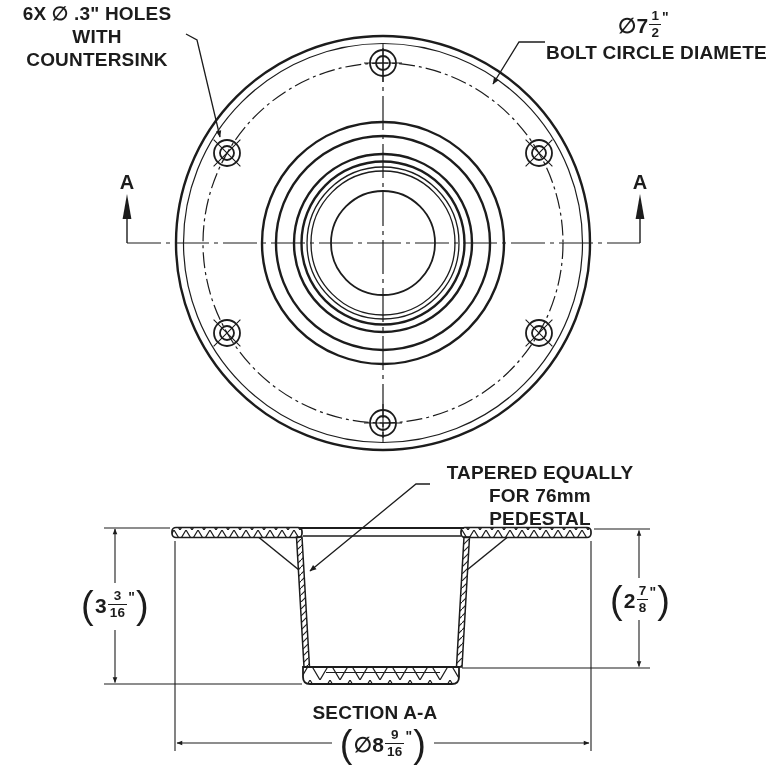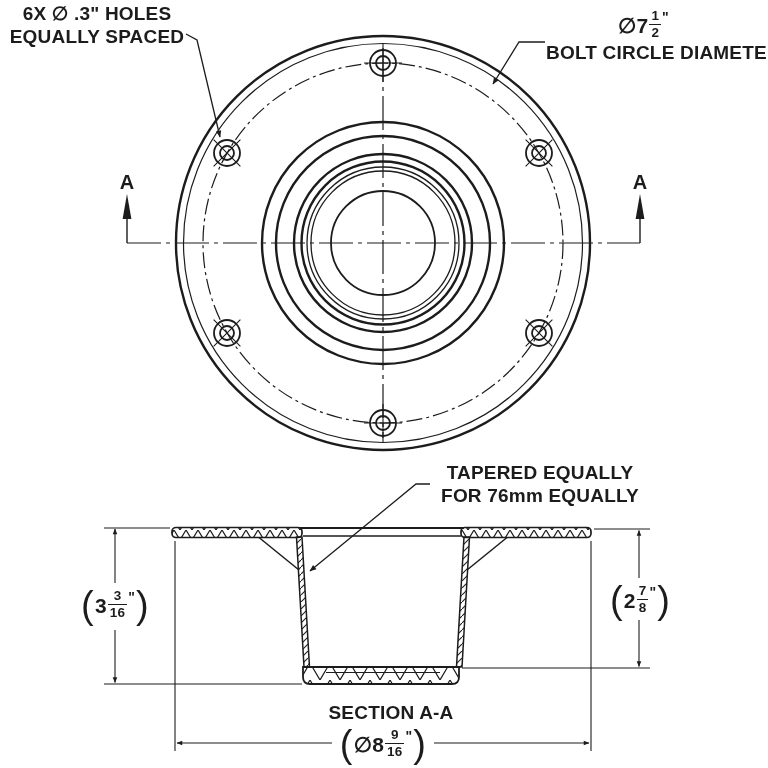--- a/index.html
+++ b/index.html
@@ -145,40 +145,40 @@
         <path d="M175,541 V751"></path>
         <path d="M591,541 V751"></path>
         <path d="M332,743 L177,743" marker-end="url(#ah)"></path>
         <path d="M434,743 L589,743" marker-end="url(#ah)"></path>
       </g>
     </g>
   </svg>
 
   <div class="txt note" style="left:6px;top:2px;width:182px;">
     <div>6X ∅ .3" HOLES</div>
-    <div>EQUALLY SPACED</div>
+    <div>WITH COUNTERSINK</div>
   </div>
 
   <div class="txt dimtext" style="left:618px;top:6px;height:38px;">
     <span class="dpfx">∅7</span>
     <span class="frac">
       <span class="num">1</span>
       <span class="den">2</span>
     </span>
     <span class="unit">"</span>
   </div>
 
   <div class="txt lbl" style="left:546px;top:42px;">BOLT CIRCLE DIAMETER</div>
 
   <div class="txt sec-marker" style="left:114px;top:171px;">A</div>
   <div class="txt sec-marker" style="left:627px;top:171px;">A</div>
 
   <div class="txt note" style="left:436px;top:461px;width:208px;">
     <div>TAPERED EQUALLY</div>
-    <div>FOR 76mm EQUALLY</div>
+    <div>FOR 76mm PEDESTAL</div>
   </div>
 
   <div class="txt dimtext" style="left:57px;top:580px;width:116px;height:50px;">
     <span class="paren">(</span>
     <span class="whole">3</span>
     <span class="frac">
       <span class="num">3</span>
       <span class="den">16</span>
     </span>
     <span class="unit">"</span>
@@ -189,21 +189,21 @@
     <span class="paren">(</span>
     <span class="whole">2</span>
     <span class="frac">
       <span class="num">7</span>
       <span class="den">8</span>
     </span>
     <span class="unit">"</span>
     <span class="paren">)</span>
   </div>
 
-  <div class="txt note" style="left:308px;top:701px;width:166px;">SECTION A-A</div>
+  <div class="txt note" style="left:292px;top:701px;width:166px;">SECTION A-A</div>
 
   <div class="txt dimtext" style="left:313px;top:719px;width:140px;height:50px;">
     <span class="paren">(</span>
     <span class="dpfx">∅</span>
     <span class="whole">8</span>
     <span class="frac">
       <span class="num">9</span>
       <span class="den">16</span>
     </span>
     <span class="unit">"</span>

